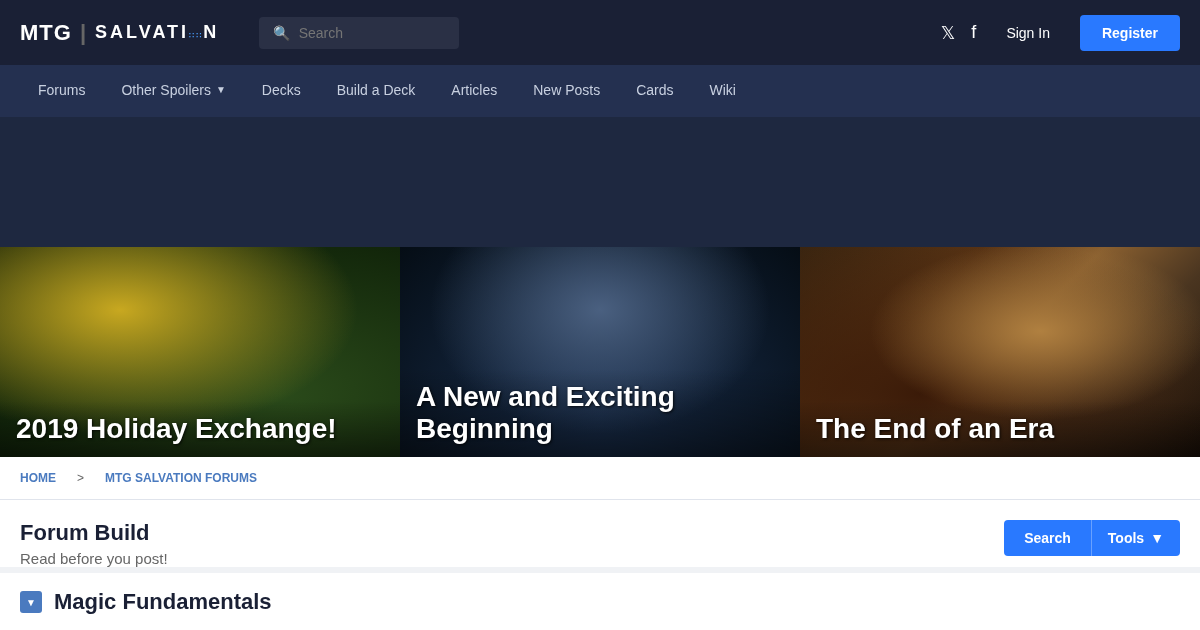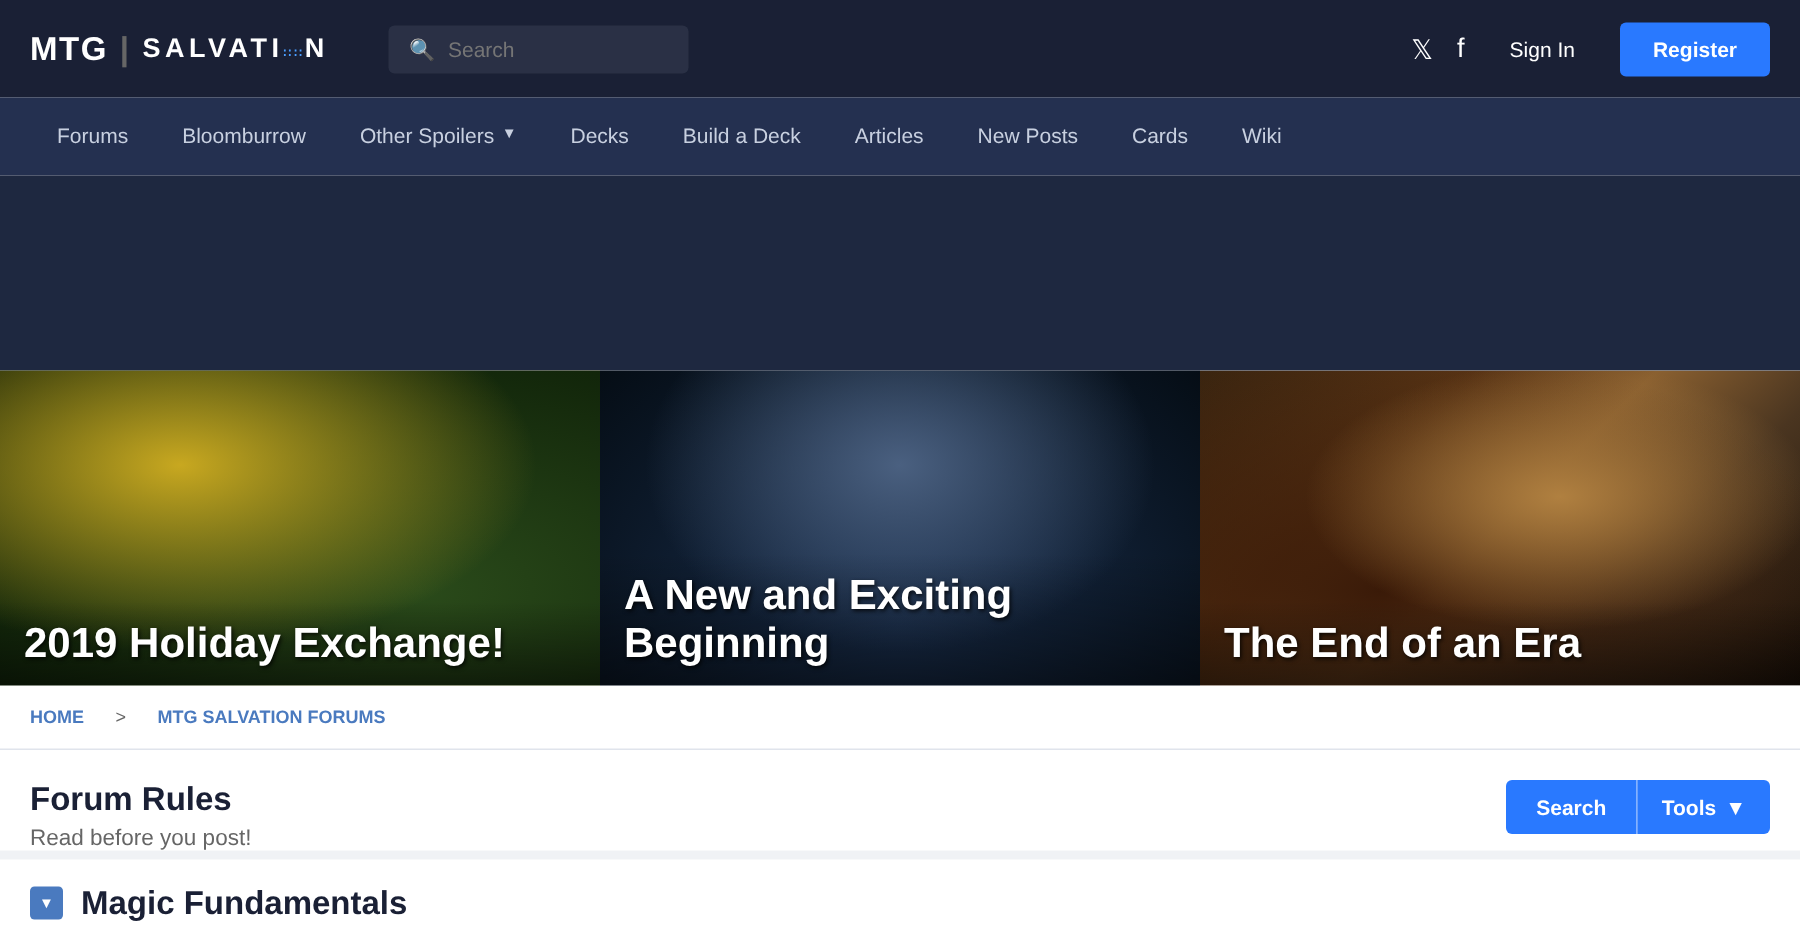--- a/index.html
+++ b/index.html
@@ -312,23 +312,20 @@
   </div>
   <span class="sign-in">Sign In</span>
   <button class="register-btn">Register</button>
 </div>
 
 <div class="nav">
   <div class="nav-item">
       <span>Forums</span>
     </div>
   <div class="nav-item">
-      <span>Bloomburrow</span>
-    </div>
-  <div class="nav-item">
     <span>Other Spoilers</span>
     <span class="nav-dropdown-arrow">▼</span>
   </div>
   <div class="nav-item">
       <span>Decks</span>
     </div>
   <div class="nav-item">
       <span>Build a Deck</span>
     </div>
   <div class="nav-item">
@@ -364,21 +361,21 @@
 
 <div class="breadcrumb-bar">
   <span class="breadcrumb-home">HOME</span>
   <span class="breadcrumb-sep">&gt;</span>
   <span class="breadcrumb-current">MTG SALVATION FORUMS</span>
 </div>
 
 <div class="forum-section">
   <div class="forum-header">
     <div class="forum-title-block">
-      <div class="forum-rules-title">Forum Rules</div>
+      <div class="forum-rules-title">Forum Build</div>
       <div class="forum-subtitle">Read before you post!</div>
     </div>
     <div class="forum-actions">
       <button class="search-btn">Search</button>
       <button class="tools-btn">
         <span>Tools</span>
         <span>▼</span>
       </button>
     </div>
   </div>

